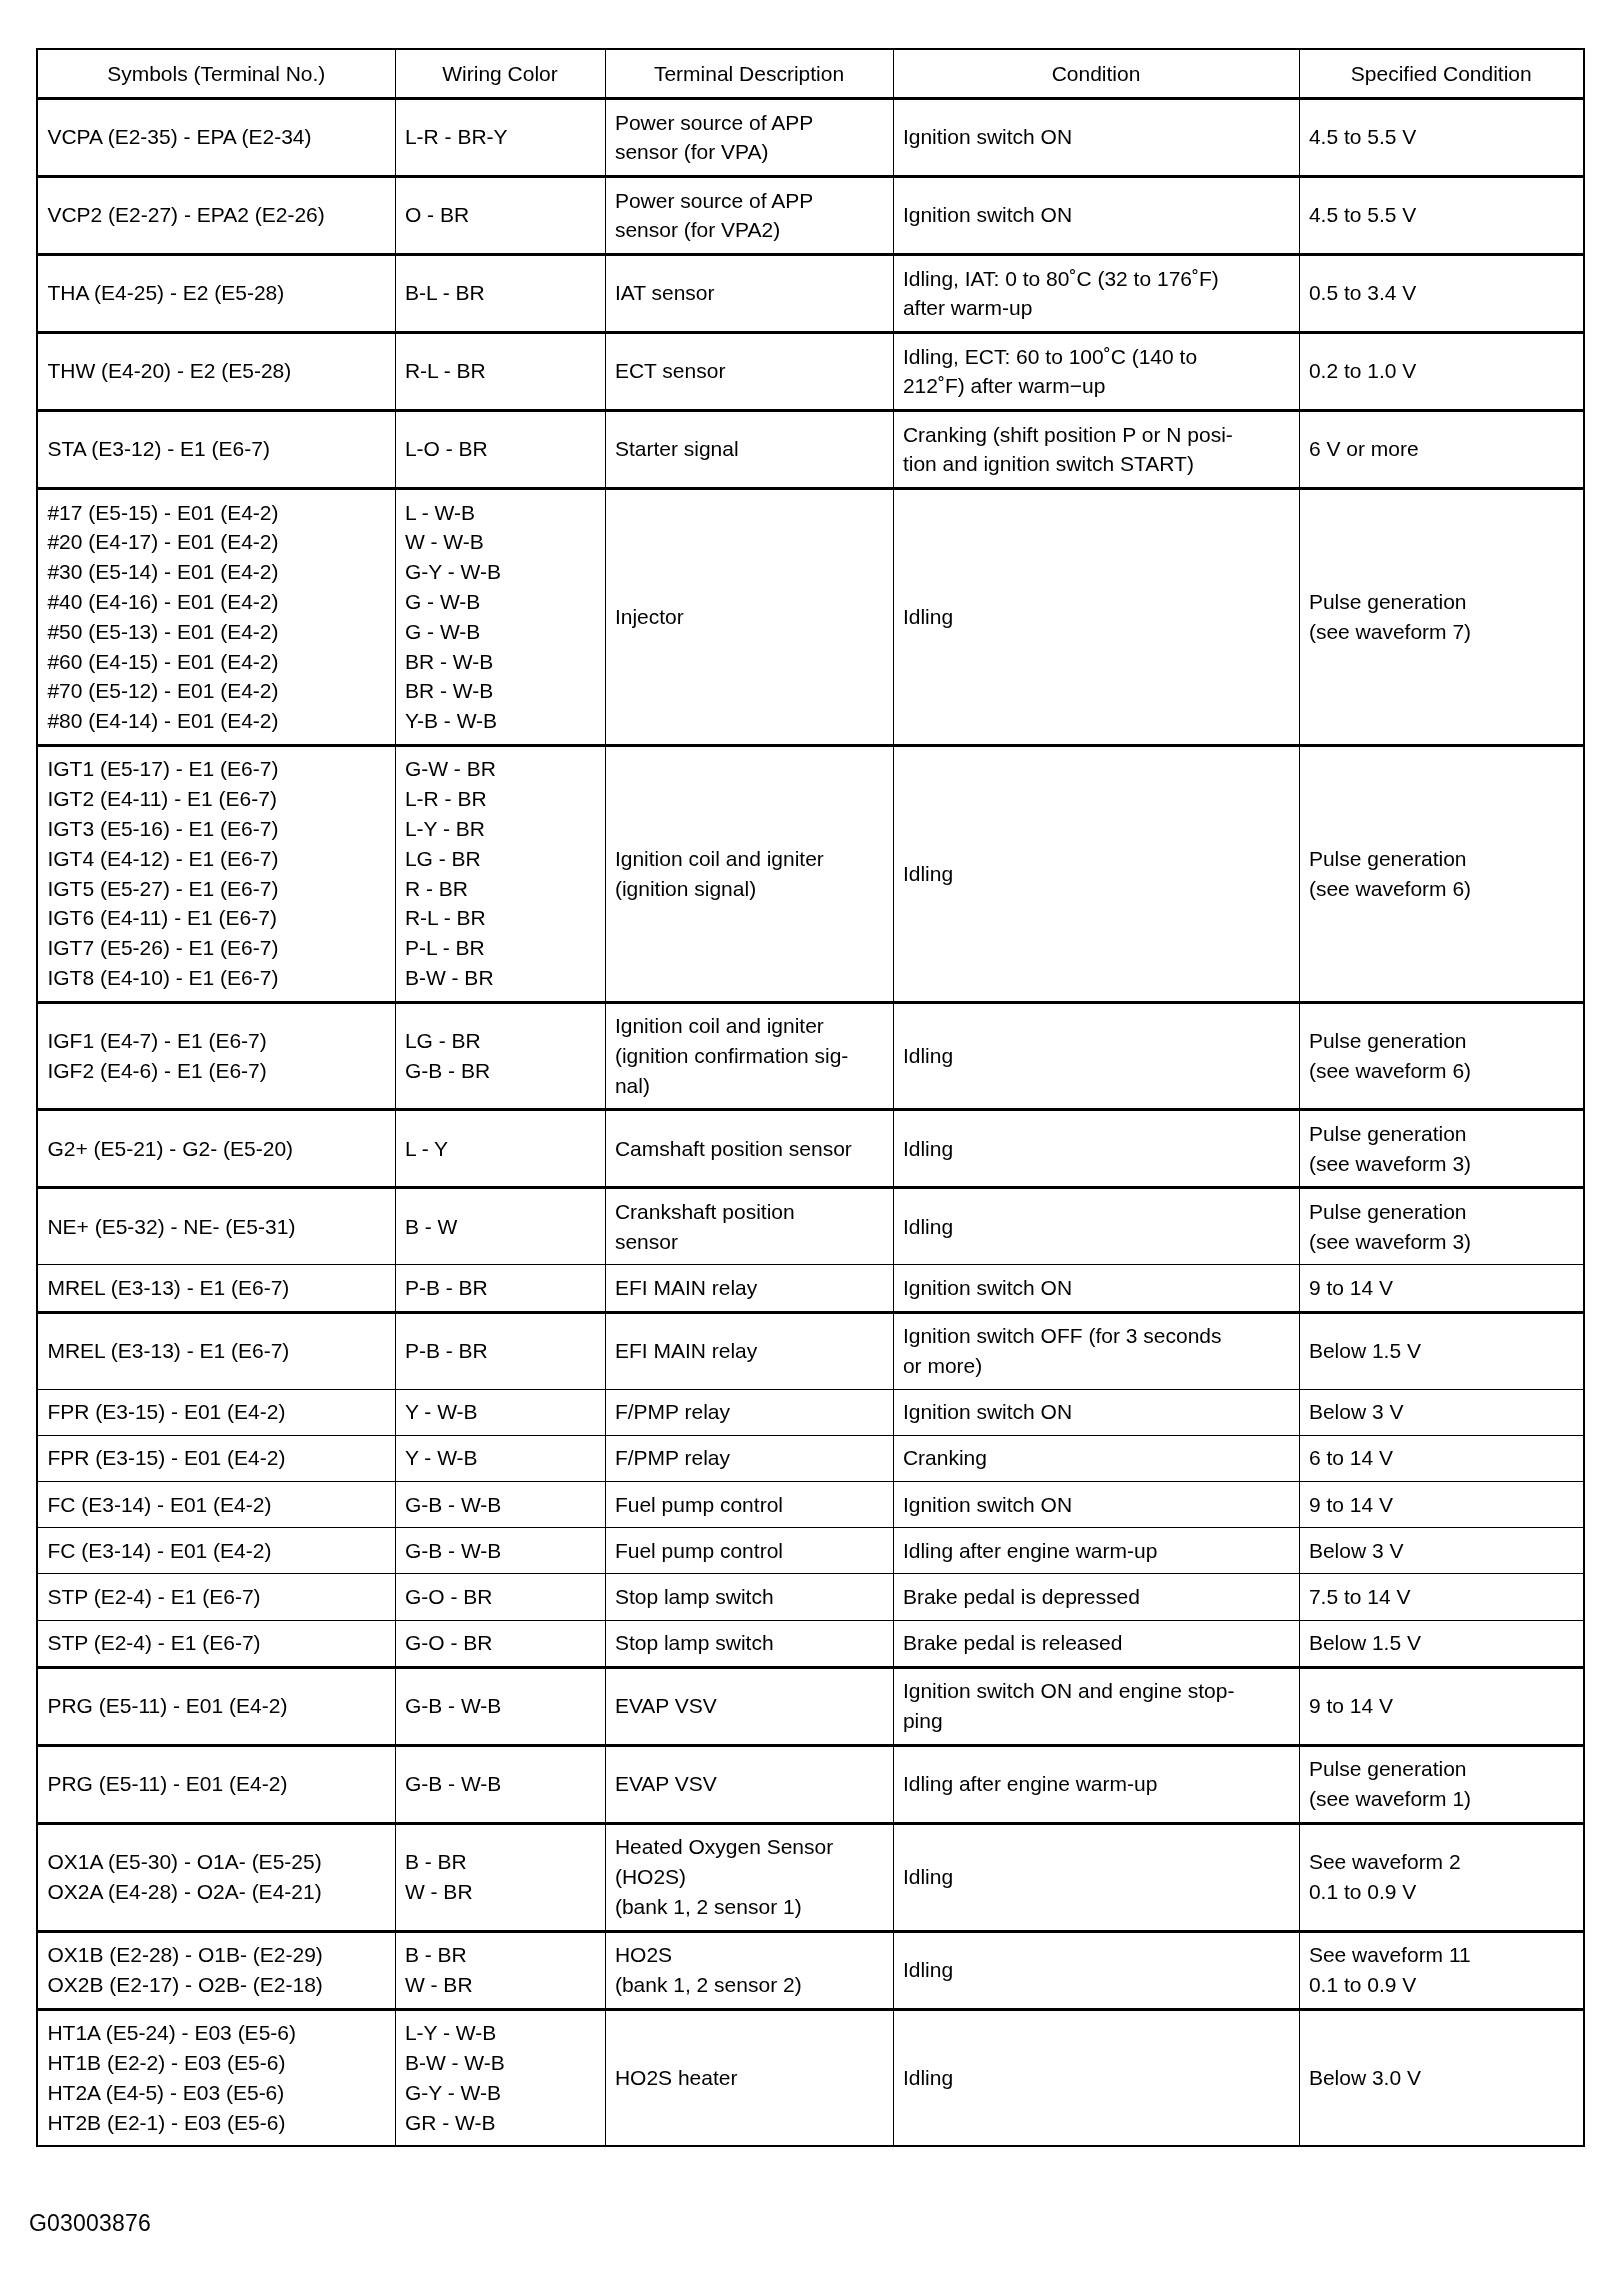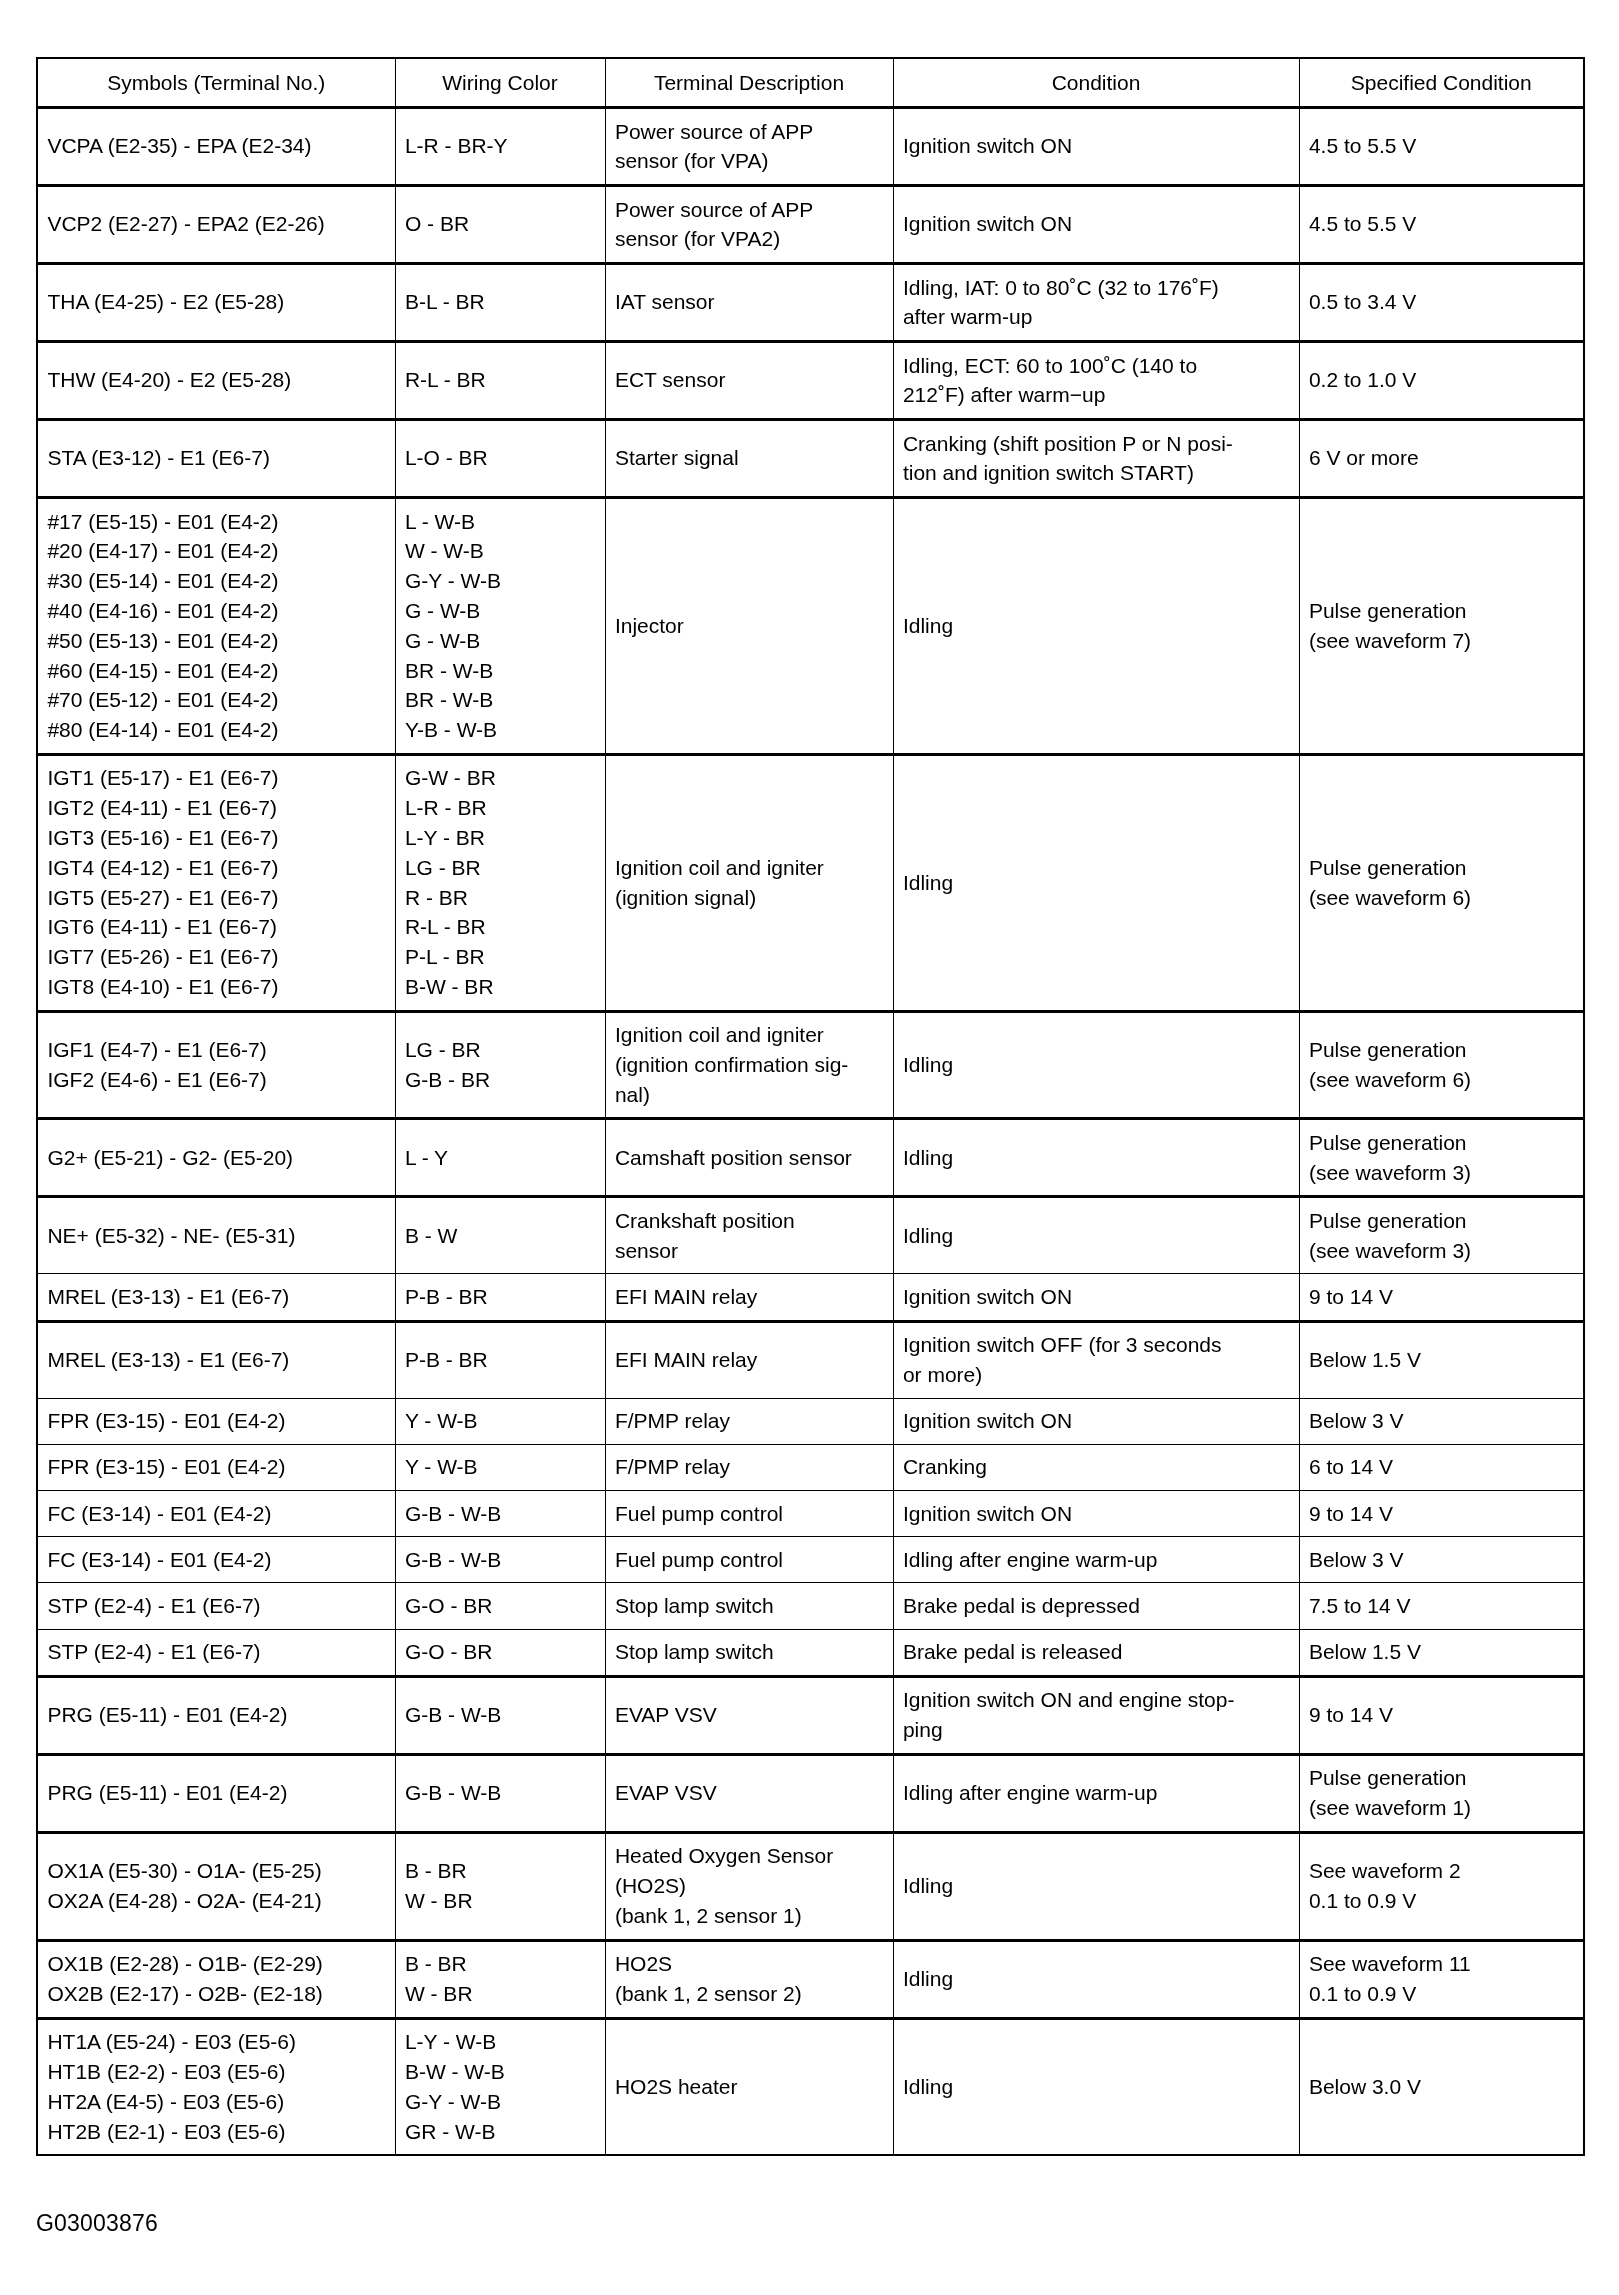--- a/index.html
+++ b/index.html
@@ -17,21 +17,21 @@
   }
   #page {
     position: absolute;
     left: 0; top: 0;
     width: 1620px;
     height: 2295px;
   }
   #table-wrap {
     position: absolute;
     left: 36px;
-    top: 57px;
+    top: 48px;
     width: 1353px;
   }
   table.spec-table {
     border-collapse: collapse;
     width: 1547px;
     table-layout: fixed;
     border: 2.6px solid #000;
   }
   table.spec-table col.c-sym   { width: 358px; }
   table.spec-table col.c-col   { width: 210px; }
@@ -66,21 +66,21 @@
   td.c-center { text-align: center; }
   td.c-left   { text-align: left; }
   td.pad-tall { padding-top: 17px; padding-bottom: 17px; }
 
   .stack { display: block; }
   .stack .ln { display: block; white-space: nowrap; }
   .stack.center .ln { text-align: left; }
 
   .footer-code {
     position: absolute;
-    left: 36px;
+    left: 29px;
     top: 2210px;
     font-size: 23px;
     letter-spacing: 0.2px;
     font-family: "Liberation Sans", sans-serif;
   }
 </style>
 </head>
 <body>
 
 <div id="page">

